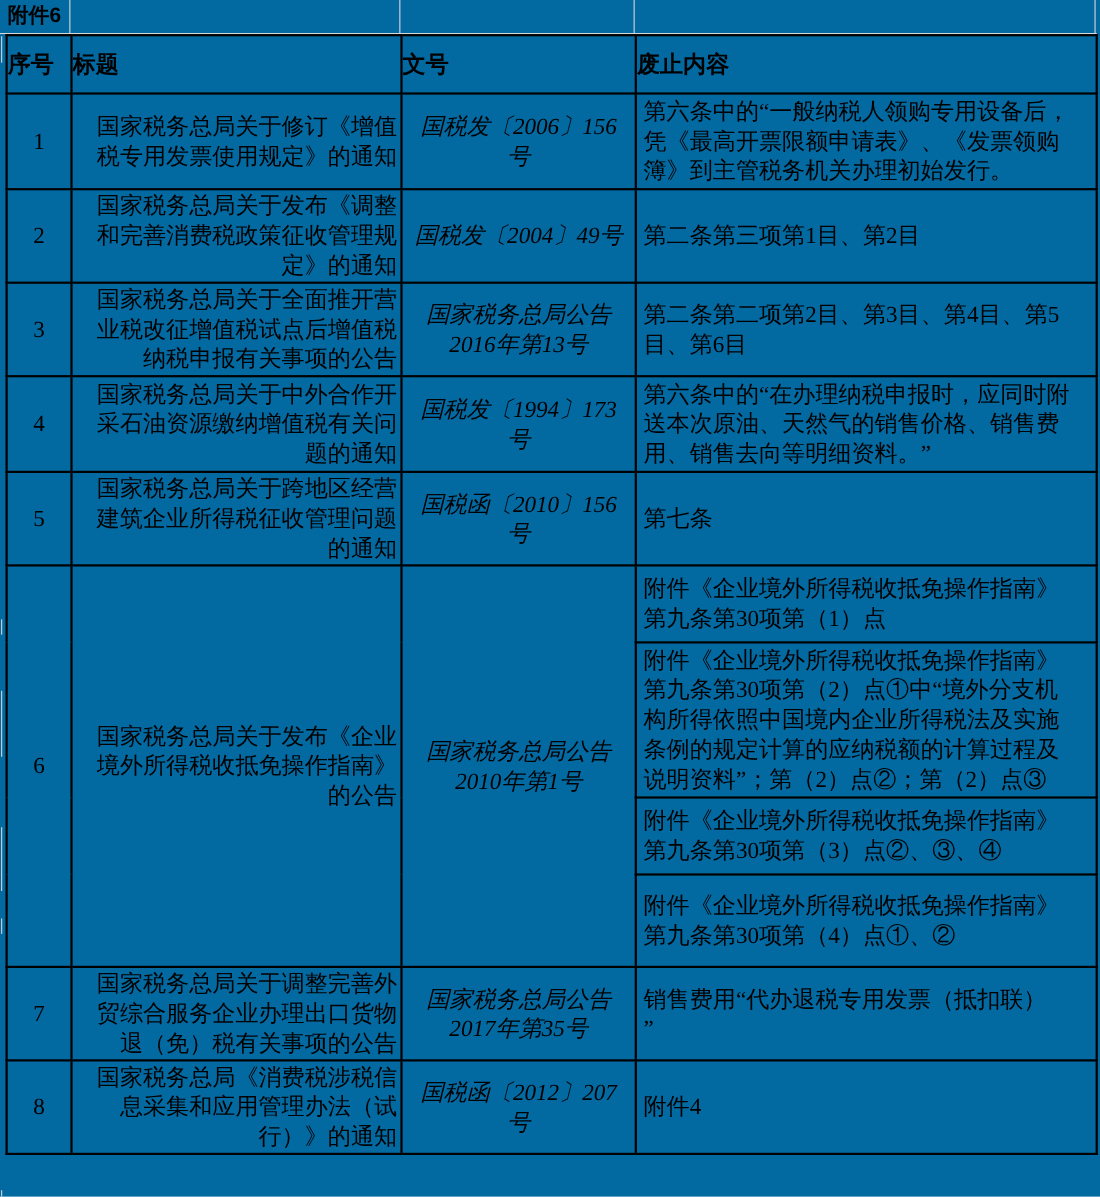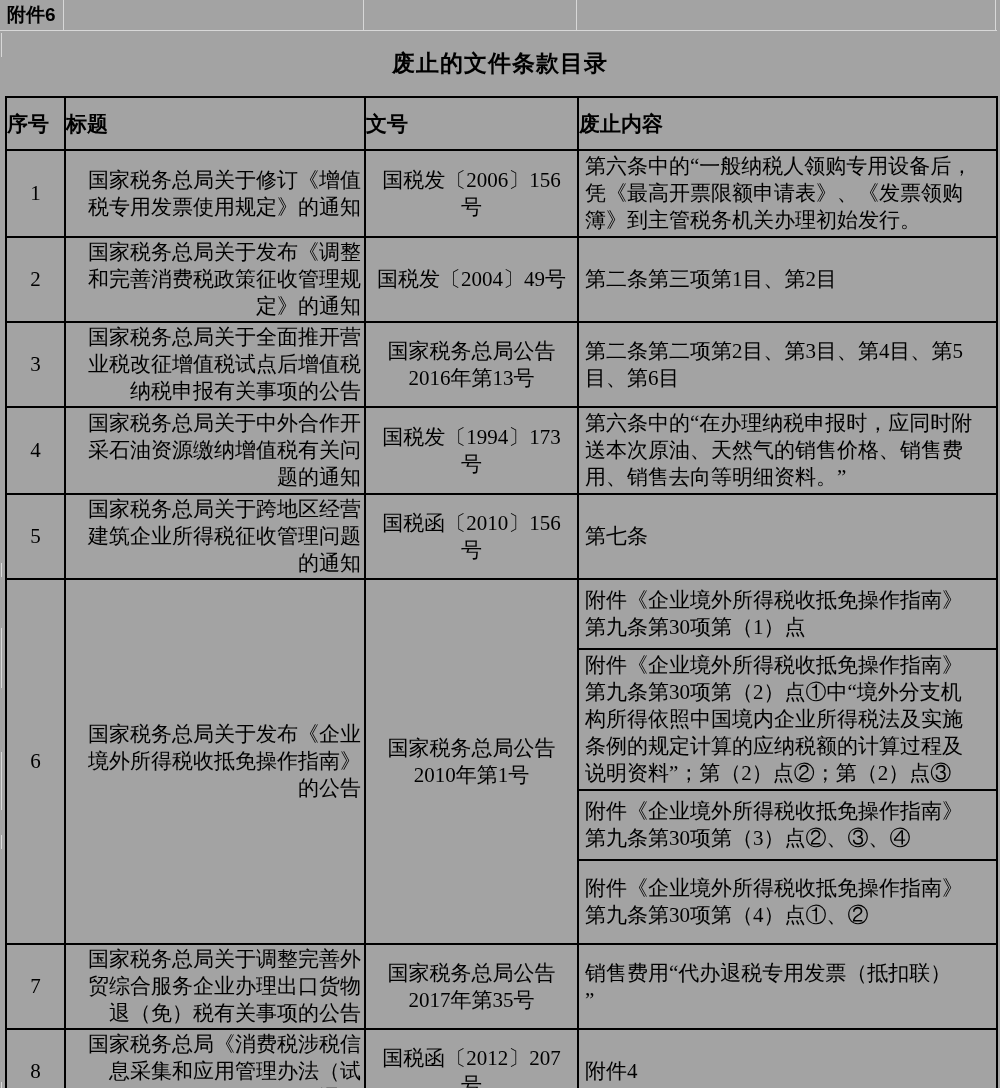--- a/index.html
+++ b/index.html
@@ -1,21 +1,21 @@
 <!DOCTYPE html>
 <html lang="zh"><head>
 <meta charset="utf-8">
 <style>
   * { margin: 0; padding: 0; box-sizing: border-box; }
   html, body { background: #ffffff; }
   .page {
     position: relative;
     width: 1000px;
     height: 1088px;
-    background: #a3a3a3;
+    background: #0369a1;
     color: #000000;
     font-family: "Liberation Serif", "DejaVu Serif", serif;
     overflow: hidden;
   }
   
   .top-strip {
     display: flex;
     height: 31px;
     border-bottom: 1px solid #d8d8d8;
     width: 997px;
@@ -69,21 +69,21 @@
   col.c-content { width: 419px; }
   tr.h-row { height: 53px; }
   tr.h-row th {
     font-family: "Liberation Sans", "DejaVu Sans", sans-serif;
     font-weight: bold;
     font-size: 21px;
     text-align: left;
   }
   td.seq   { text-align: center; }
   td.title { text-align: right; padding: 1px 3px; }
-  td.doc   { text-align: center; padding: 1px 4px; white-space: pre-line; }
+  td.doc   { text-align: center; padding: 1px 4px; white-space: pre-line; font-style: italic; }
   td.content { text-align: left; padding: 2px 16px 2px 6px; white-space: pre-line; }
   tr.r1 { height: 81px; }
   tr.r2 { height: 82px; }
   tr.r3 { height: 81px; }
   tr.r4 { height: 84px; }
   tr.r5 { height: 79px; }
   tr.r6a { height: 70px; }
   tr.r6b { height: 139px; }
   tr.r6c { height: 70px; }
   tr.r6d { height: 84px; }
@@ -108,23 +108,20 @@
 
 <div class="page">
 
   <div class="top-strip">
     <div class="cell cell-a attachment-label">附件6</div>
     <div class="cell cell-b"></div>
     <div class="cell cell-c"></div>
     <div class="cell cell-d"></div>
   </div>
 
-  <div class="title-block">
-    <div class="doc-title">废止的文件条款目录</div>
-  </div>
 
   <table class="main">
     <colgroup>
       <col class="c-seq">
         <col class="c-title">
         <col class="c-doc">
         <col class="c-content">
     </colgroup>
     <thead>
       <tr class="h-row">

